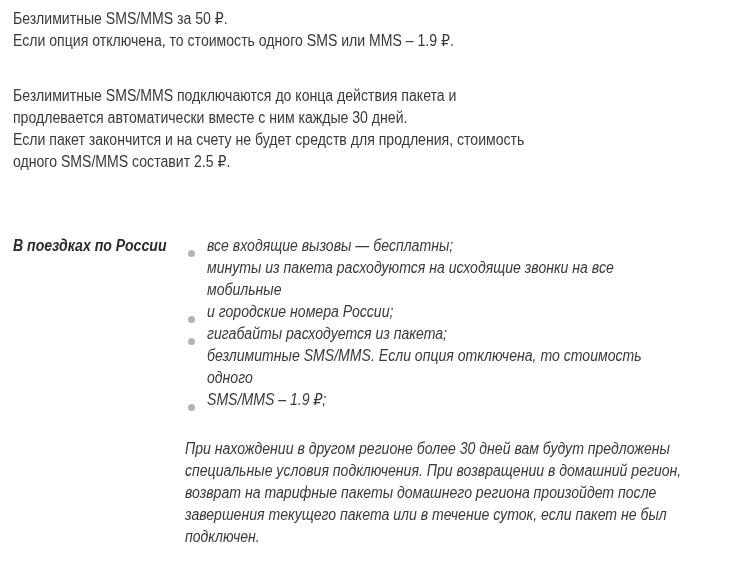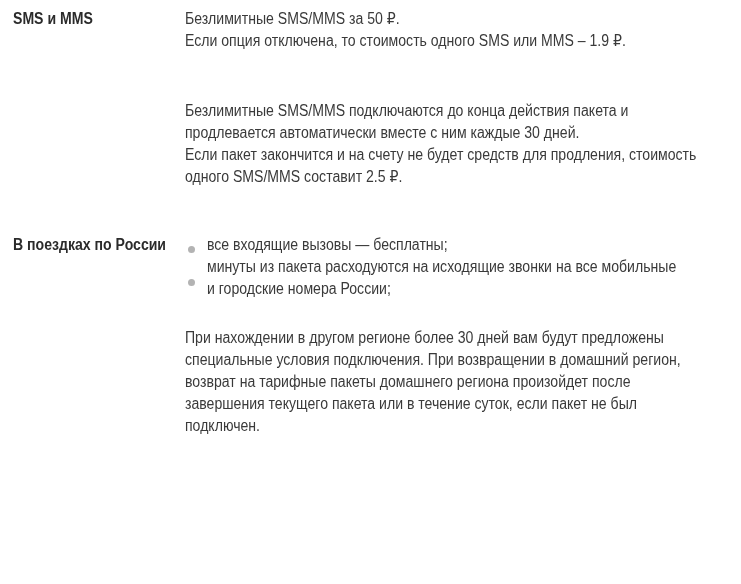--- a/index.html
+++ b/index.html
@@ -44,52 +44,49 @@
     font-size: 16px;
     line-height: 22px;
   }
   h3.label .txt {
     font-weight: bold;
     color: #2b2b2b;
   }
   p.para {
     margin: 0;
   }
-  p.gap-lg { margin-top: 48px; }
+  p.gap-lg { margin-top: 33px; }
   p.gap-md { margin-top: 27px; }
-  .sec2 { margin-top: 46px; }
+  .sec2 { margin-top: 62px; font-style: italic; }
   ul.bullets {
     list-style: none;
     margin: 0;
     padding: 0;
   }
   li.bullet-item {
     display: flex;
-    align-items: center;
+    align-items: flex-end;
     padding-left: 3px;
   }
   .dot {
     flex: 0 0 7px;
     width: 7px;
     height: 7px;
     border-radius: 50%;
     background: #b3b3b3;
     margin-top: 8px;
     margin-right: 12px;
   }
 </style>
 </head>
 <body>
 
 <div class="doc">
 
   <section class="row sec1">
-    <div class="label-col">
-      <h3 class="label"><span class="txt">SMS и MMS</span></h3>
-    </div>
     <div class="content-col">
       <p class="para"><span class="txt">Безлимитные SMS/MMS за 50 ₽.
 Если опция отключена, то стоимость одного SMS или MMS – 1.9 ₽.</span></p>
       <p class="para gap-lg"><span class="txt">Безлимитные SMS/MMS подключаются до конца действия пакета и
 продлевается автоматически вместе с ним каждые 30 дней.
 Если пакет закончится и на счету не будет средств для продления, стоимость
 одного SMS/MMS составит 2.5 ₽.</span></p>
     </div>
   </section>
 
@@ -101,20 +98,29 @@
       <ul class="bullets">
         <li class="bullet-item">
           <span class="dot"></span>
           <span class="txt">все входящие вызовы — бесплатны;</span>
         </li>
         <li class="bullet-item">
           <span class="dot"></span>
           <span class="txt">минуты из пакета расходуются на исходящие звонки на все мобильные
 и городские номера России;</span>
         </li>
+        <li class="bullet-item">
+          <span class="dot"></span>
+          <span class="txt">гигабайты расходуется из пакета;</span>
+        </li>
+        <li class="bullet-item">
+          <span class="dot"></span>
+          <span class="txt">безлимитные SMS/MMS. Если опция отключена, то стоимость одного
+SMS/MMS – 1.9 ₽;</span>
+        </li>
       </ul>
       <p class="para gap-md"><span class="txt">При нахождении в другом регионе более 30 дней вам будут предложены
 специальные условия подключения. При возвращении в домашний регион,
 возврат на тарифные пакеты домашнего региона произойдет после
 завершения текущего пакета или в течение суток, если пакет не был
 подключен.</span></p>
     </div>
   </section>
 
 </div>

